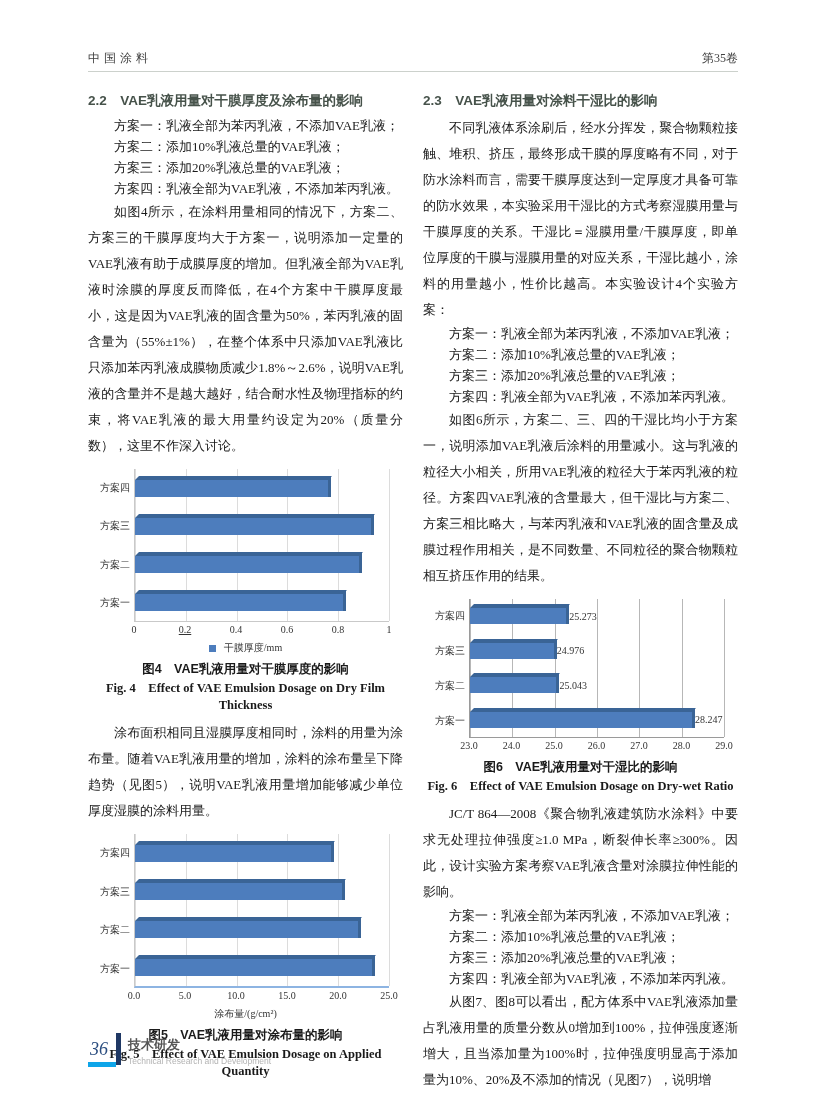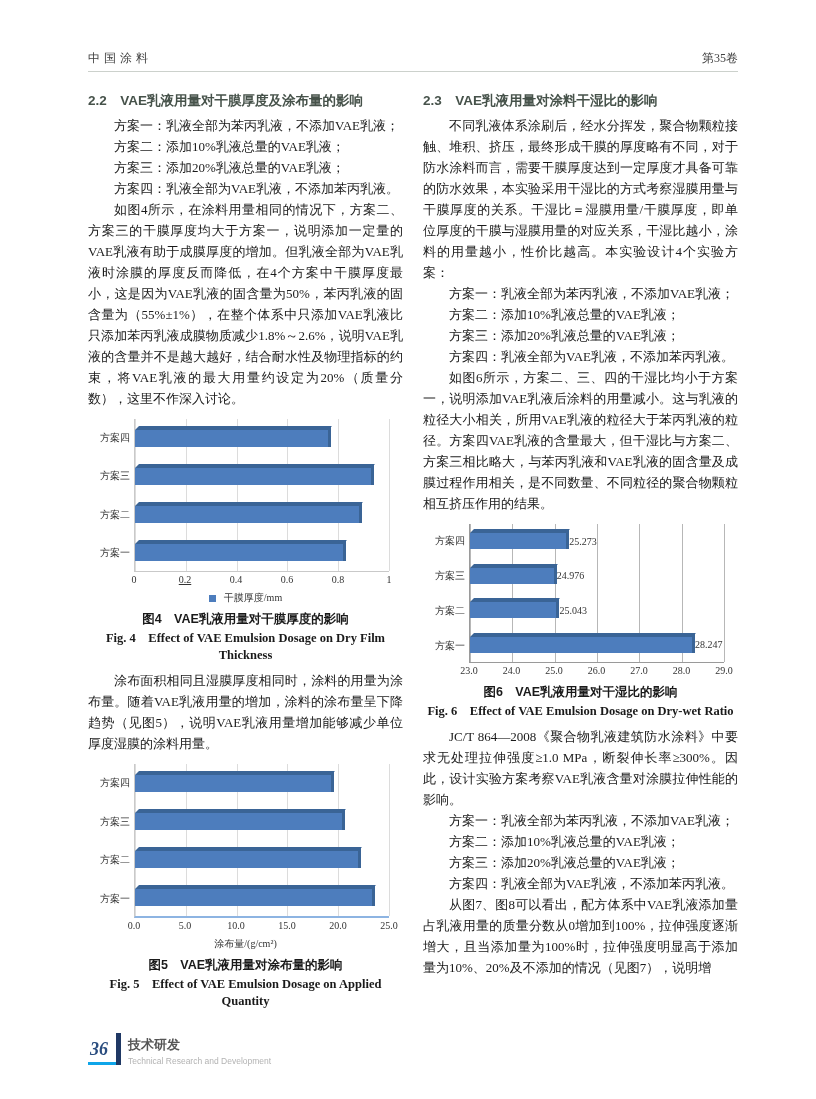--- a/index.html
+++ b/index.html
@@ -11,21 +11,21 @@
         justify-content:space-between;font-size:12px;color:#404040;}
   .journal-name{letter-spacing:4px;}
   .header-rule{position:absolute;top:71px;left:88px;width:650px;border-top:1px solid #ccd1cc;}
 
   
   .columns{position:absolute;top:90px;left:88px;width:650px;display:flex;gap:20px;}
   .col{width:315px;}
 
   h2.sec{margin:2px 0 5px 0;font-family:"Liberation Sans","DejaVu Sans",sans-serif;
         font-weight:bold;font-size:13.5px;color:#46524a;white-space:pre-wrap;}
-  p.body{margin:0;font-size:13px;line-height:21px;text-align:justify;text-indent:2em;}
+  p.body{margin:0;font-size:13px;line-height:26px;text-align:justify;text-indent:2em;}
   p.scheme{margin:0;font-size:13px;line-height:21px;text-indent:2em;}
 
   
   figure{margin:10px 0 6px 0;}
   .chart{display:grid;grid-template-columns:46px 1fr 14px;margin-top:6px;}
   .cats{grid-column:1;display:flex;flex-direction:column;font-size:10px;color:#333;justify-content:flex-end;}
   .cat{flex:1;display:flex;align-items:center;padding-left:12px;}
   .plot{grid-column:2;position:relative;border-left:1px solid #c9c9c9;
         border-bottom:1px solid #c9c9c9;display:flex;flex-direction:column;}
   .fig4 .plot,.fig5 .plot{height:152px;}
@@ -49,22 +49,22 @@
   .swatch{width:7px;height:7px;background:#4d7dbd;display:inline-block;}
   .xaxis-label{text-align:center;font-size:10px;color:#333;margin-top:4px;}
   figcaption{margin-top:6px;}
   .cap-cn{font-family:"Liberation Sans","DejaVu Sans",sans-serif;font-weight:bold;
         font-size:12.5px;text-align:center;color:#1a1a1a;white-space:pre-wrap;}
   .cap-en{font-weight:bold;font-size:12.5px;text-align:center;color:#1a1a1a;
         white-space:pre-wrap;margin-top:2px;line-height:17px;}
 
   
   .page-footer{position:absolute;left:88px;top:1033px;display:flex;align-items:flex-start;}
-  .page-num{font-style:italic;font-weight:bold;font-size:18px;color:#2a4d7f;
-        padding:6px 8px 2px 2px;border-bottom:3px solid #0ea5e9;}
+  .page-num{font-style:italic;font-weight:normal;font-size:18px;color:#2a4d7f;
+        padding:6px 8px 2px 2px;border-bottom:5px solid #0ea5e9;}
   .footer-bar{width:5px;height:32px;background:#1f3864;margin-right:7px;}
   .footer-labels{display:flex;flex-direction:column;justify-content:flex-start;padding-top:3px;}
   .footer-cn{font-family:"Liberation Sans","DejaVu Sans",sans-serif;font-weight:bold;
         font-size:13px;color:#555;}
   .footer-en{font-family:"Liberation Sans","DejaVu Sans",sans-serif;font-size:8.5px;color:#b3b3b3;margin-top:2px;}
 </style>
 </head>
 <body>
 
 <div class="page">

